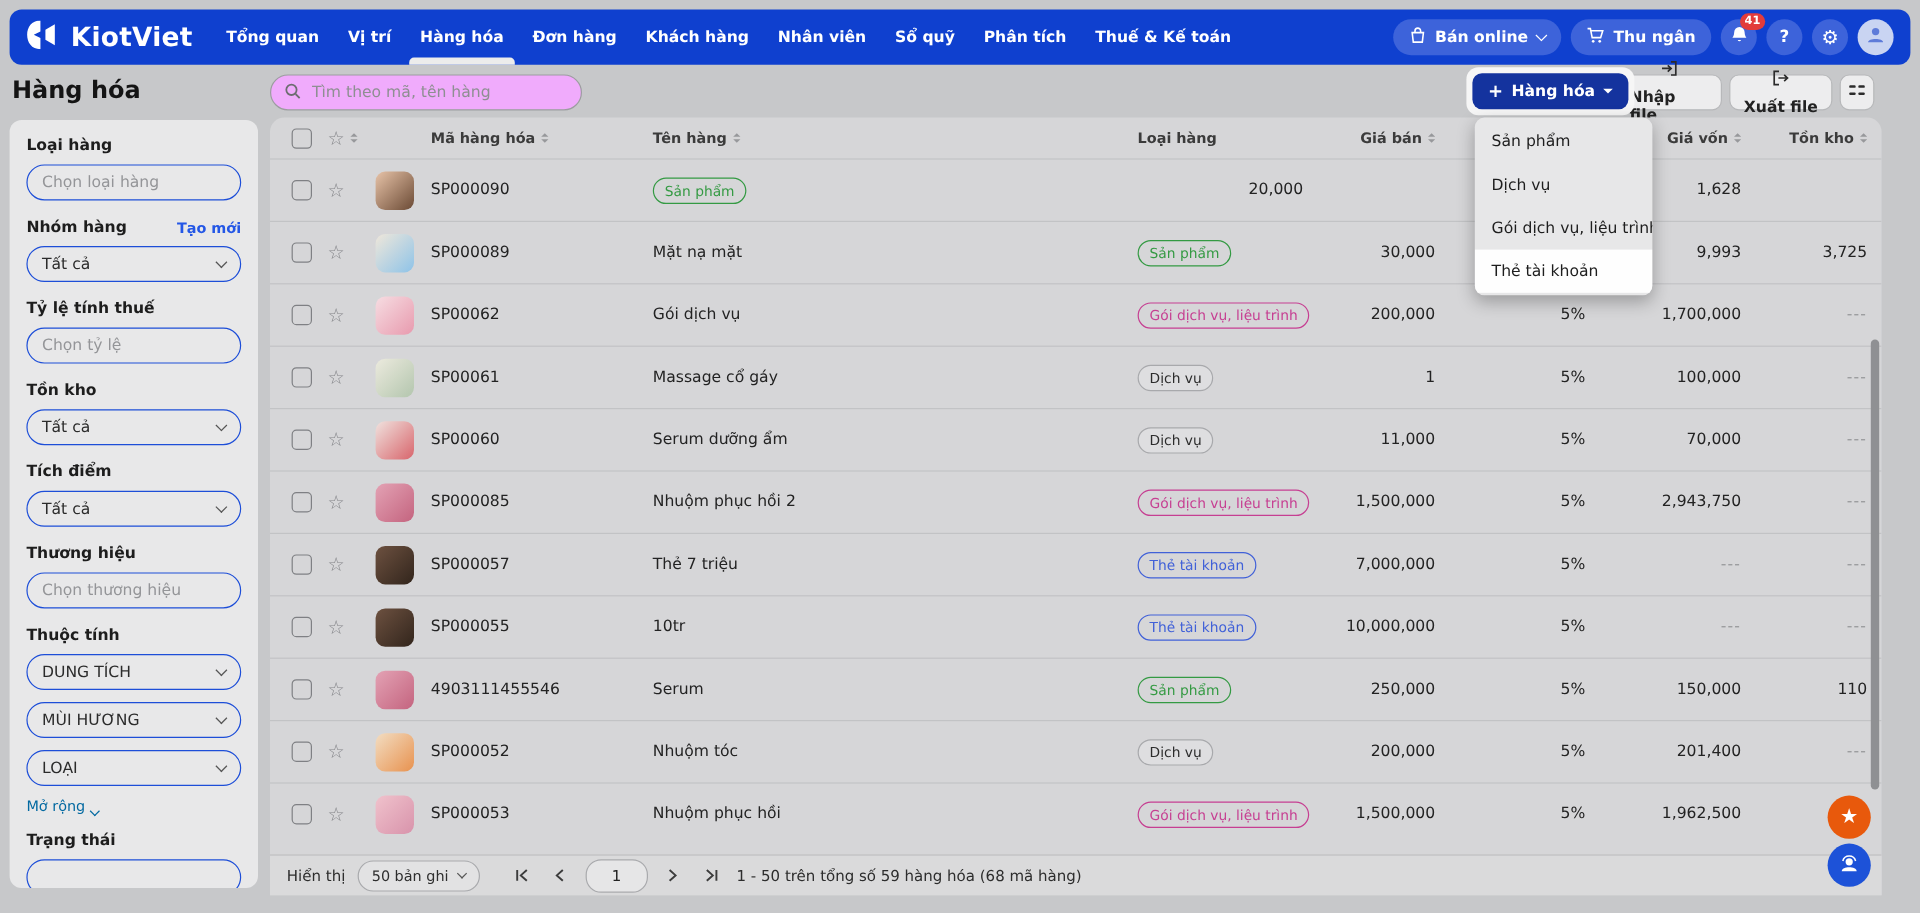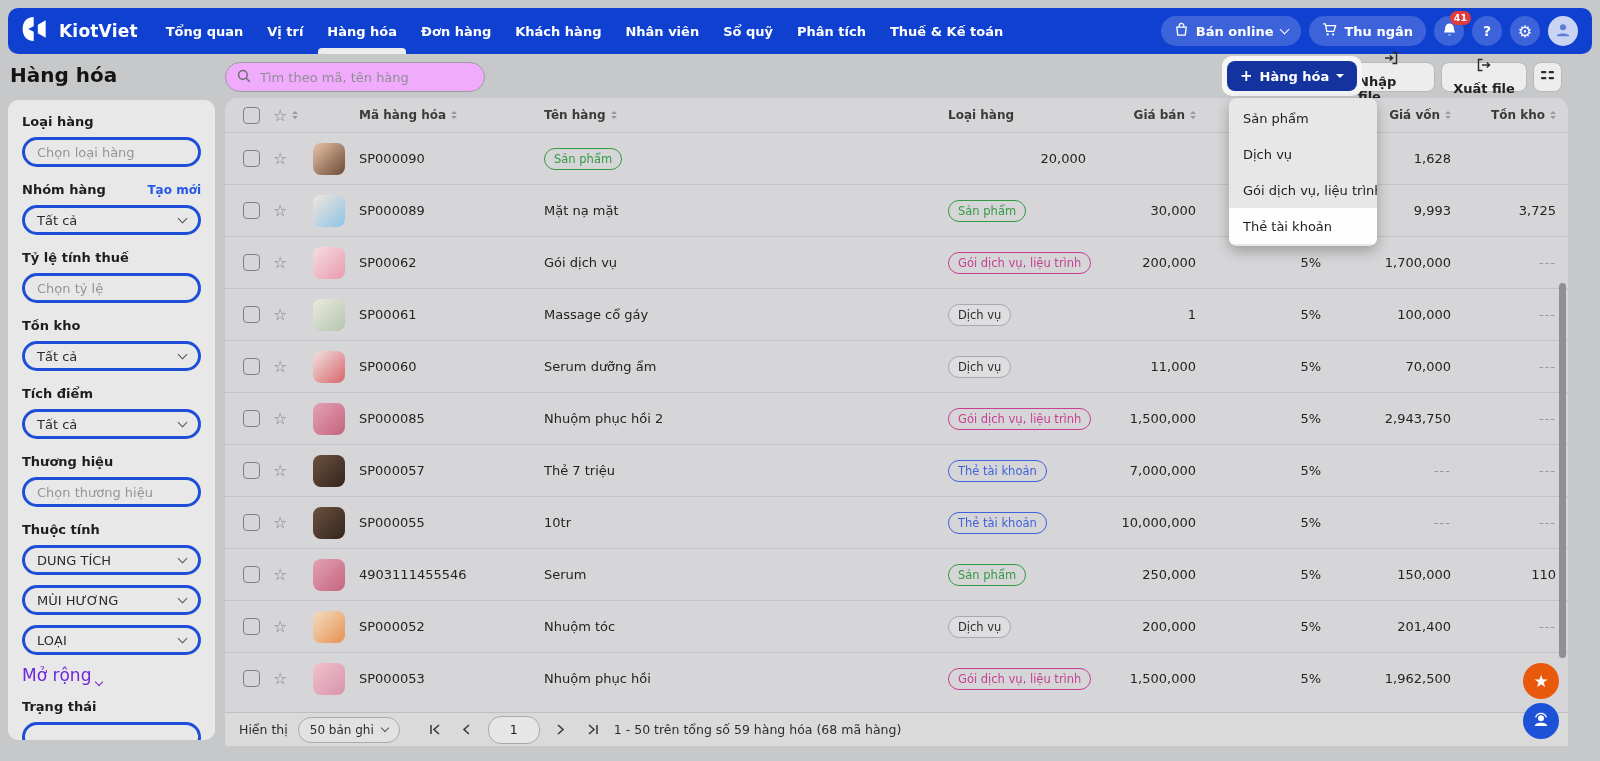--- a/index.html
+++ b/index.html
@@ -3,21 +3,21 @@
 <meta charset="utf-8">
 <style>
   html,body{margin:0;padding:0;}
   body{font-family:"DejaVu Sans","Liberation Sans",sans-serif;background:#c7c8ca;}
   #app{position:relative;width:1600px;height:761px;overflow:hidden;background:#c7c8ca;}
 
   
   .navbar{position:absolute;left:8px;top:8px;width:1584px;height:46px;background:var(--navbar,#0f40cf);
     border-radius:10px;display:flex;align-items:center;padding:0 14px;box-sizing:border-box;color:#fff;}
   .logo{display:flex;align-items:center;gap:9px;margin-right:28px;}
-  .logo-text{font-size:17px;font-weight:bold;letter-spacing:.2px;}
+  .logo-text{font-size:22px;font-weight:bold;letter-spacing:.2px;}
   .nav-menu{display:flex;align-items:center;gap:24px;height:46px;}
   .nav-item{position:relative;height:46px;display:flex;align-items:center;font-size:13px;font-weight:600;cursor:pointer;white-space:nowrap;}
   .nav-item.active::after{content:"";position:absolute;left:-9px;right:-9px;bottom:0;height:6px;background:#ececec;border-radius:4px 4px 0 0;}
   .nav-right{margin-left:auto;display:flex;align-items:center;gap:8px;}
   .nav-pill{display:flex;align-items:center;gap:7px;height:30px;padding:0 13px;background:var(--nav-pill,#3d63da);
     border-radius:16px;font-size:13px;font-weight:600;cursor:pointer;white-space:nowrap;}
   .nav-circle{position:relative;width:30px;height:30px;border-radius:50%;background:var(--nav-pill,#3d63da);
     display:flex;align-items:center;justify-content:center;cursor:pointer;font-size:14px;}
   .nav-circle.avatar{background:#c9d4f2;}
   .badge-count{position:absolute;top:-5px;right:-7px;background:var(--notification-badge,#e23b3b);color:#fff;
@@ -52,27 +52,27 @@
   .add-menu{position:absolute;left:1229px;top:98px;width:148px;background:#e7e7e8;border-radius:8px;z-index:60;
     box-shadow:0 5px 14px rgba(0,0,0,.28);overflow:hidden;padding:2px 0;}
   .menu-item{height:36px;display:flex;align-items:center;padding:0 14px;font-size:13px;color:#1e1e1e;cursor:pointer;white-space:nowrap;}
   .menu-item.highlighted{background:#fefefe;}
 
   
   .sidebar{position:absolute;left:8px;top:100px;width:207px;height:640px;background:#e8e8e9;border-radius:10px;
     padding:14px 14px 0 14px;box-sizing:border-box;overflow:hidden;}
   .f-label{font-size:13px;font-weight:bold;color:#1d1d1d;margin-bottom:8px;display:flex;align-items:center;justify-content:space-between;}
   .f-link{font-size:12px;font-weight:600;color:var(--link,#2457e6);cursor:pointer;}
-  .f-input,.f-select{height:30px;border:3px solid #1d4ed8;border-radius:15px;display:flex;align-items:center;
+  .f-input,.f-select{height:30px;border:1px solid #1d4ed8;border-radius:15px;display:flex;align-items:center;
     padding:0 12px;box-sizing:border-box;margin-bottom:15px;font-size:13px;color:#2b2b2b;background:transparent;justify-content:space-between;}
   .f-input span{color:#949598;}
   .f-select .caret{color:#555;}
   .f-select{cursor:pointer;}
   .f-attr{margin-bottom:10px;}
-  .expand-link{font-size:17px;color:#6d28d9;display:flex;align-items:flex-end;gap:5px;margin:2px 0 14px 0;cursor:pointer;}
+  .expand-link{font-size:12px;color:#0369a1;display:flex;align-items:flex-end;gap:5px;margin:2px 0 14px 0;cursor:pointer;}
   .expand-link .caret{width:5px;height:5px;}
 
   
   .table{position:absolute;left:225px;top:98px;width:1343px;bottom:15px;background:#d6d6d8;
     border-radius:12px 12px 0 0;overflow:hidden;}
   .thead,.trow{display:grid;grid-template-columns:30px 40px 46px 185px 1fr 150px 110px 125px 130px 105px;
     align-items:center;padding-left:18px;box-sizing:border-box;}
   .thead{height:34px;font-size:12px;font-weight:bold;color:#3b3b3b;}
   .trow{height:52px;border-top:1px solid #c2c3c5;font-size:13px;color:#232323;}
   .hcell{display:flex;align-items:center;}

